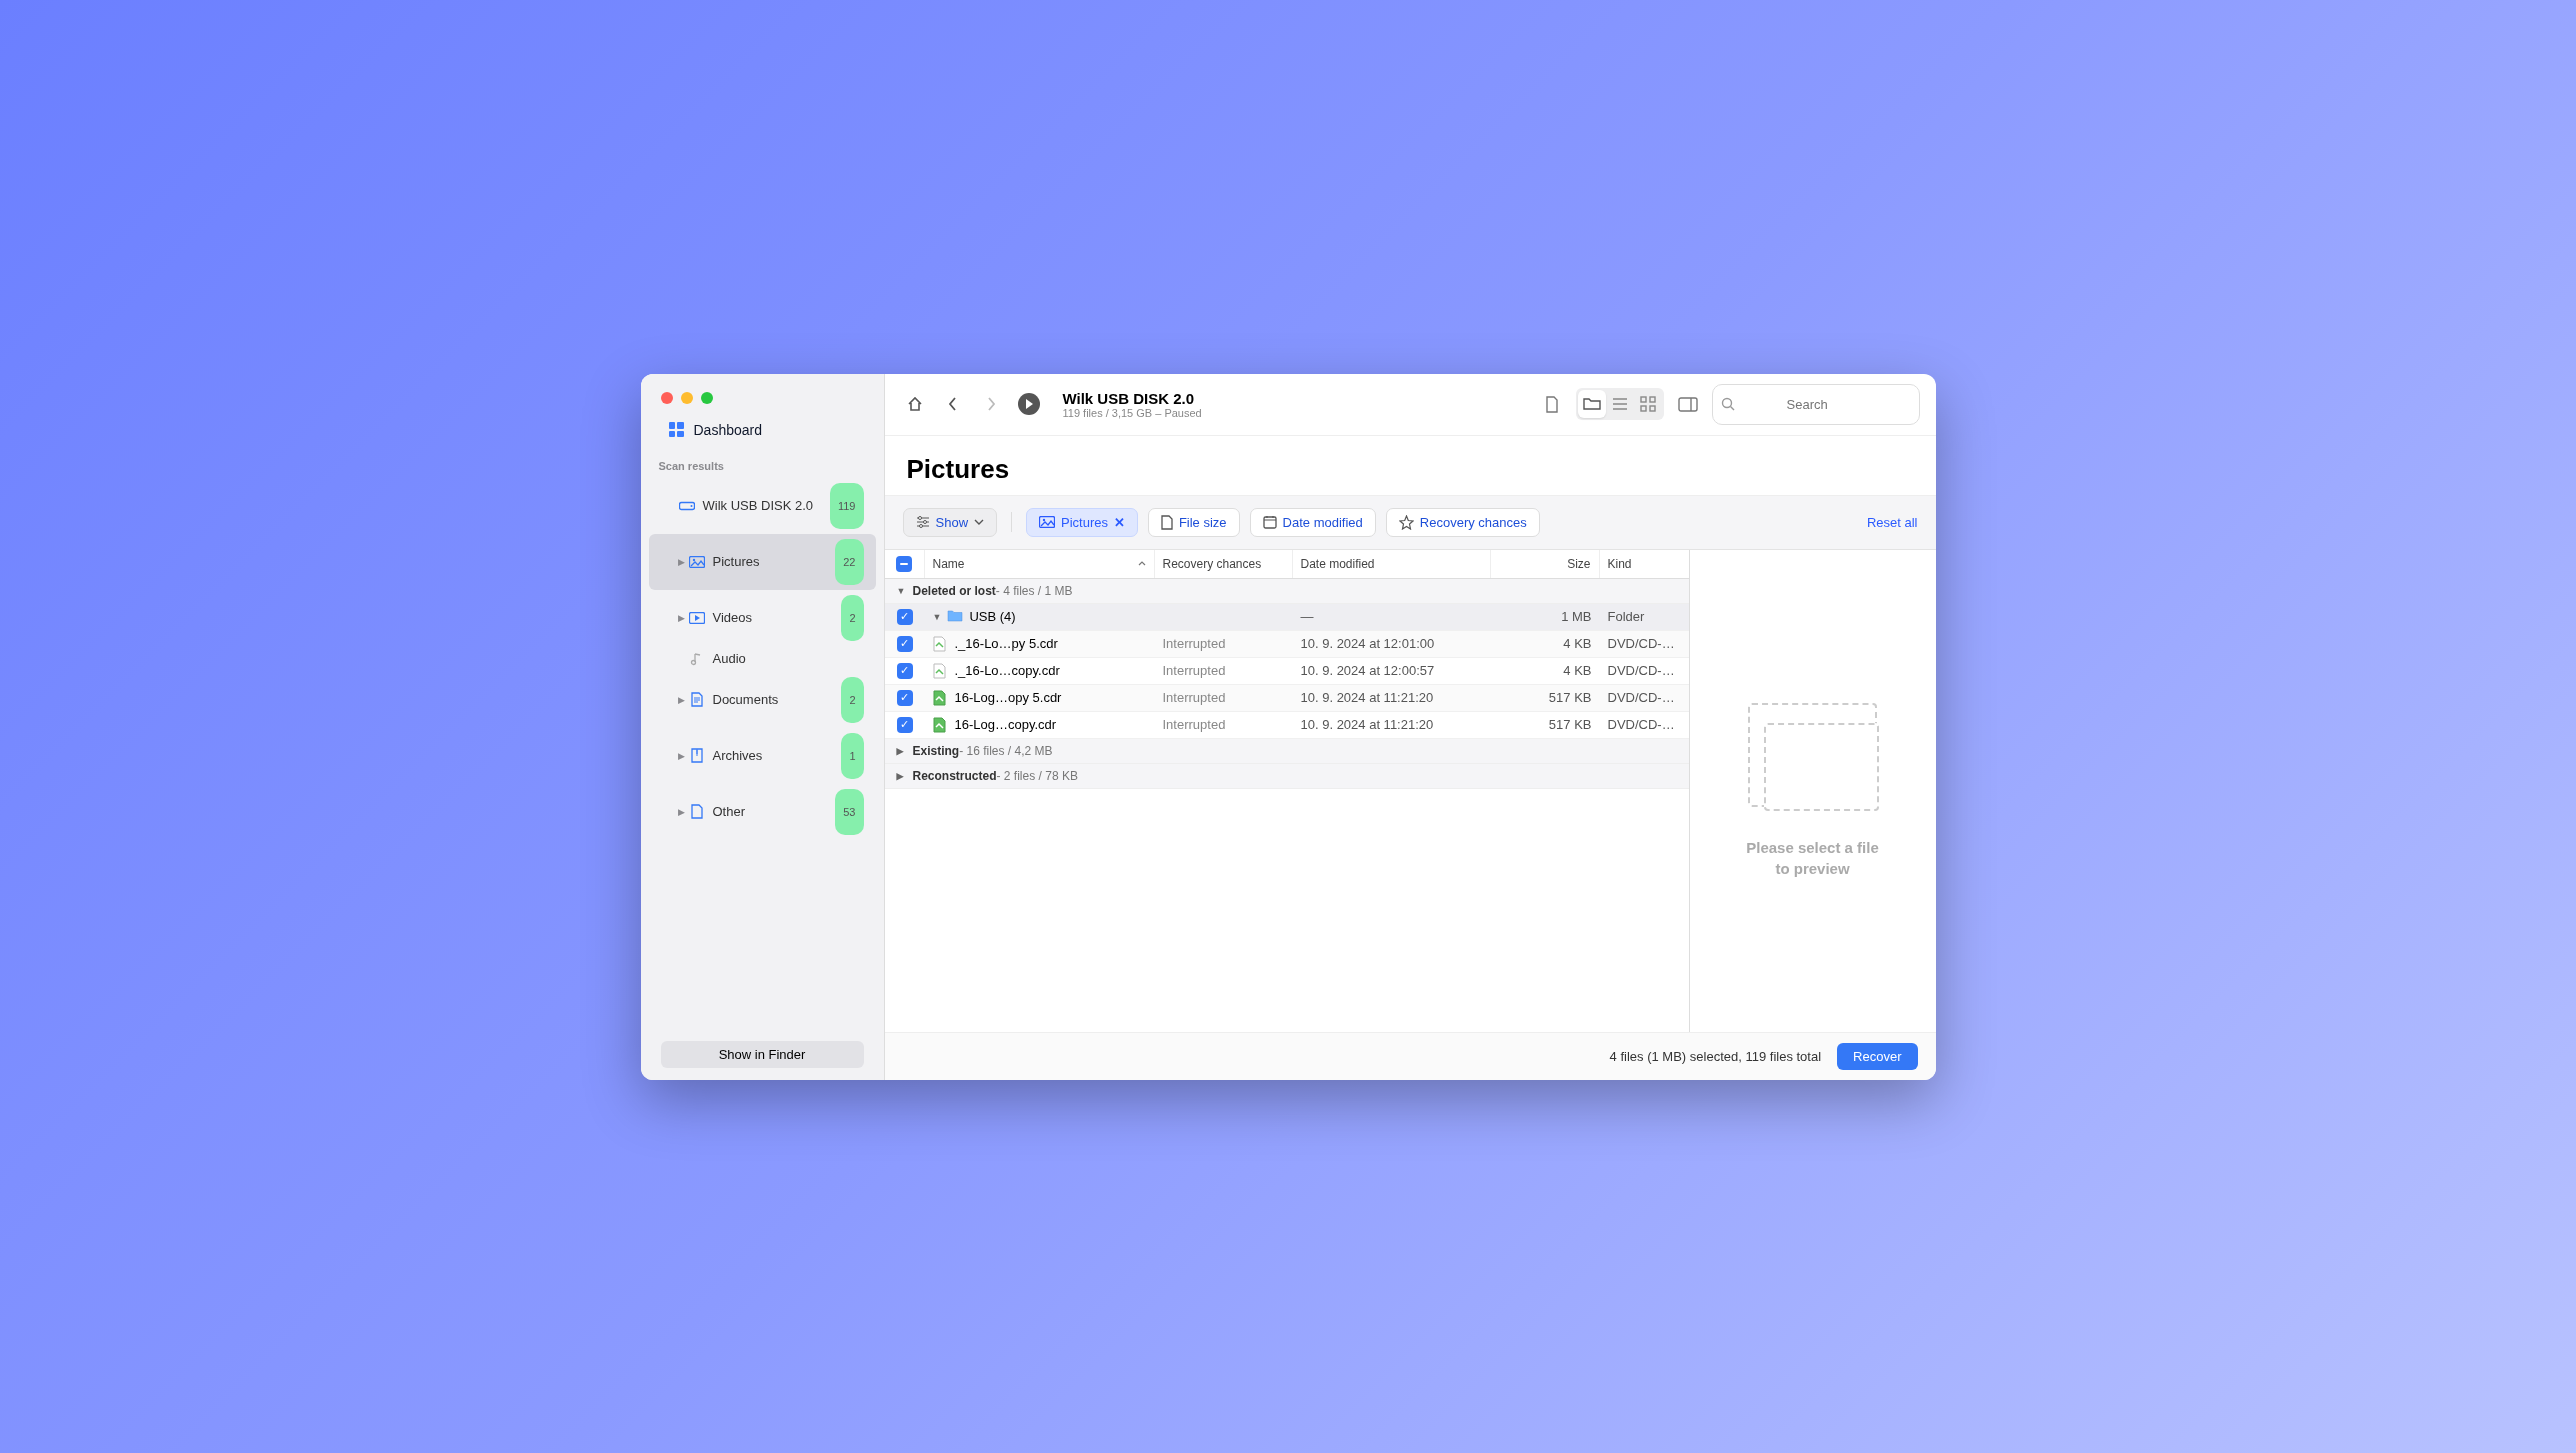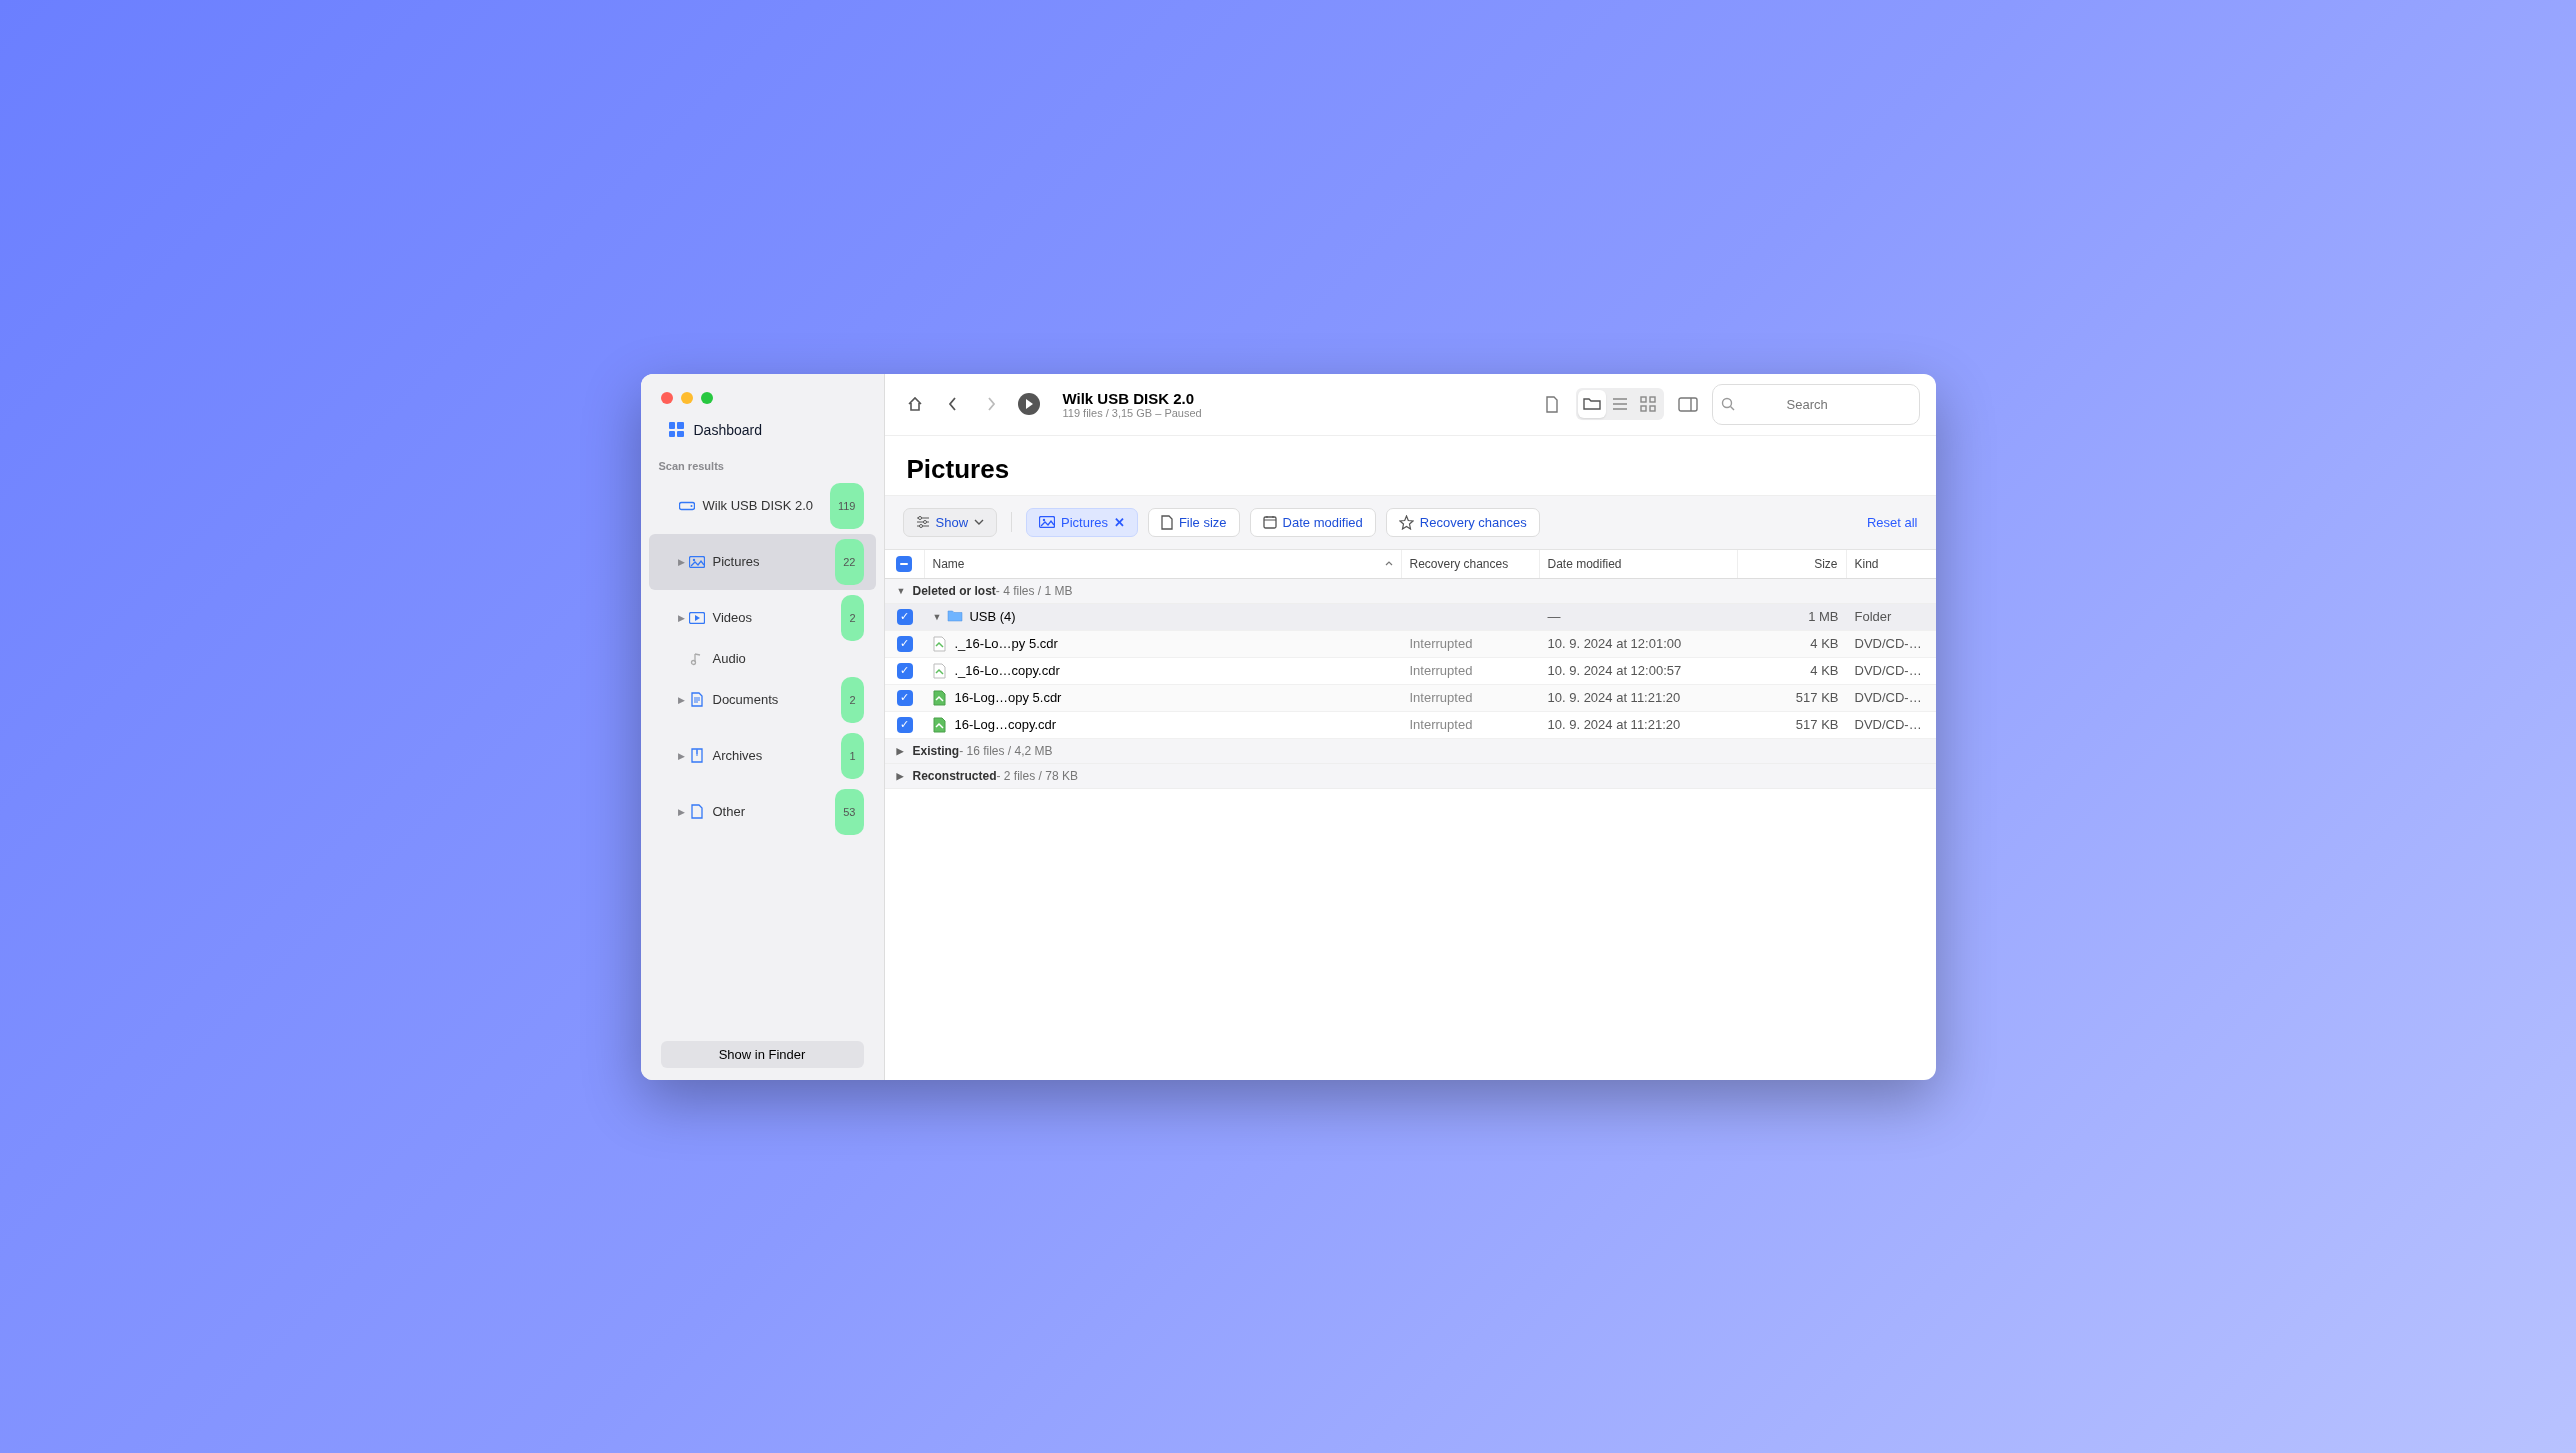--- a/index.html
+++ b/index.html
@@ -443,17 +443,28 @@
               <span class="meta"> - 16 files / 4,2 MB</span>
           </div>
           <div class="group-row">
             <span class="chev">▶</span>
             <span>Reconstructed</span>
               <span class="meta"> - 2 files / 78 KB</span>
           </div>
         </div>
       </div>
 
-    </div>
-
+      <div class="preview-pane">
+        <div class="preview-placeholder"></div>
+        <div class="preview-text">
+          <div>Please select a file</div>
+          <div>to preview</div>
+        </div>
+      </div>
+    </div>
+
+    <div class="footer">
+      <span class="status">4 files (1 MB) selected, 119 files total</span>
+      <button class="recover-btn">Recover</button>
+    </div>
   </div>
 </div>
 
 
 </body></html>

